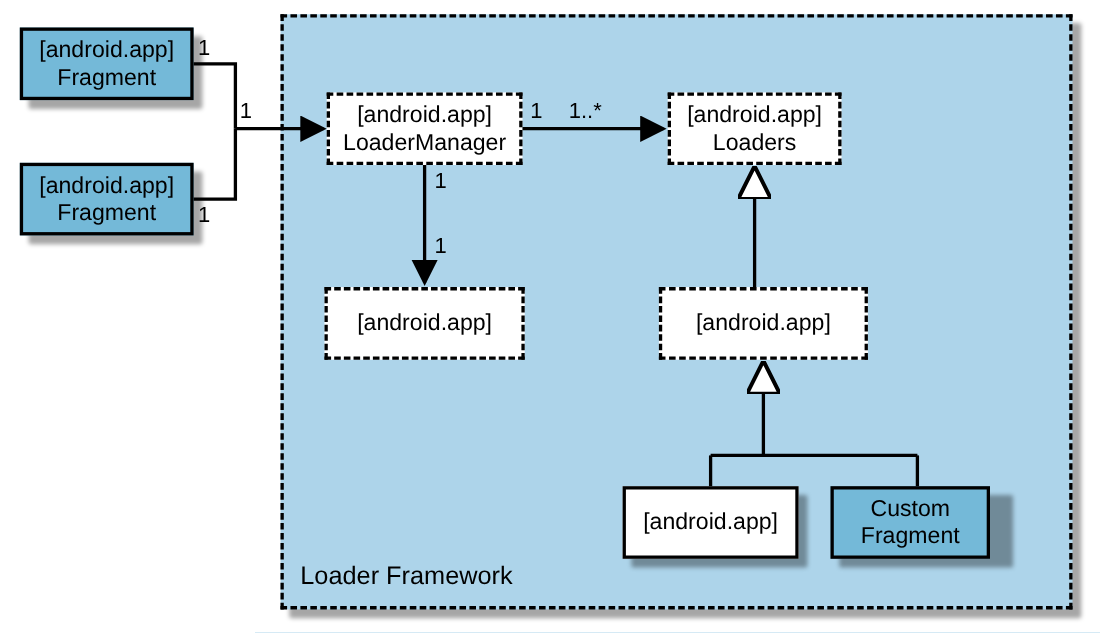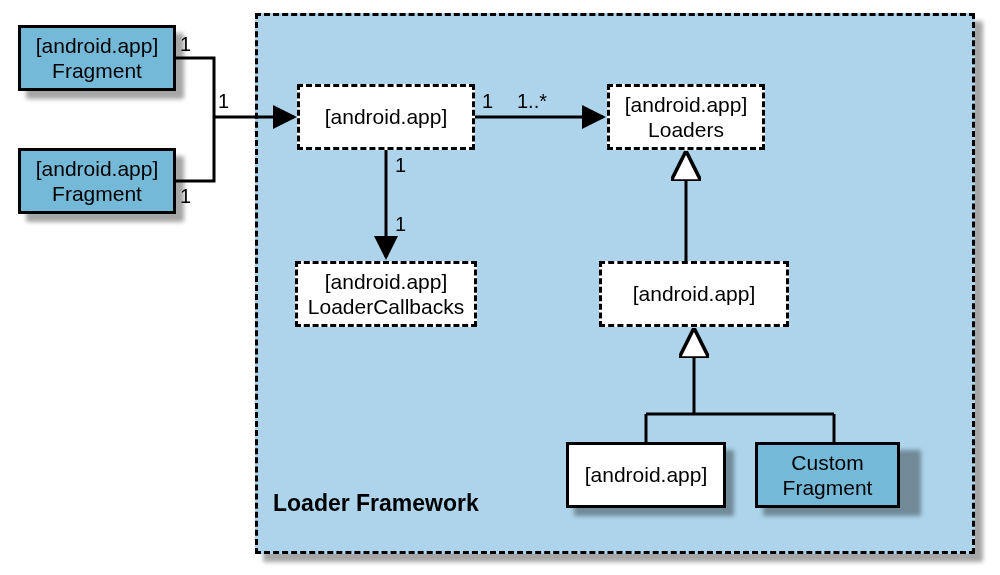--- a/index.html
+++ b/index.html
@@ -60,46 +60,46 @@
     pointer-events: none;
   }
 </style>
 </head>
 <body>
 
 <div class="stage">
 
   <div class="shadow-proxy" style="left:263px; top:21px; width:720px; height:541px;"></div>
   <div class="framework-box" style="left:255px; top:13px; width:720px; height:541px;"></div>
-  <div class="framework-label" style="left:273px; top:490px;font-weight:bold;">Loader Framework</div>
+  <div class="framework-label" style="left:273px; top:510px;">Loader Framework</div>
 
   <div class="shadow-proxy" style="left:26px; top:33px; width:158px; height:66px;"></div>
   <div class="class-box blue-fill" style="left:18px; top:25px; width:158px; height:66px;">
     <span>[android.app]</span>
     <span>Fragment</span>
   </div>
 
   <div class="shadow-proxy" style="left:26px; top:156px; width:158px; height:66px;"></div>
   <div class="class-box blue-fill" style="left:18px; top:148px; width:158px; height:66px;">
     <span>[android.app]</span>
     <span>Fragment</span>
   </div>
 
   <div class="class-box dashed-box" style="left:297px; top:84px; width:178px; height:66px;">
     <span>[android.app]</span>
+    <span>LoaderManager</span>
   </div>
 
   <div class="class-box dashed-box" style="left:607px; top:84px; width:158px; height:66px;">
     <span>[android.app]</span>
     <span>Loaders</span>
   </div>
 
   <div class="class-box dashed-box" style="left:295px; top:261px; width:182px; height:66px;">
     <span>[android.app]</span>
-    <span>LoaderCallbacks</span>
   </div>
 
   <div class="class-box dashed-box" style="left:599px; top:261px; width:190px; height:66px;">
     <span>[android.app]</span>
   </div>
 
   <div class="shadow-proxy" style="left:574px; top:450px; width:160px; height:66px;"></div>
   <div class="class-box" style="left:566px; top:442px; width:160px; height:66px;">
     <span>[android.app]</span>
   </div>

